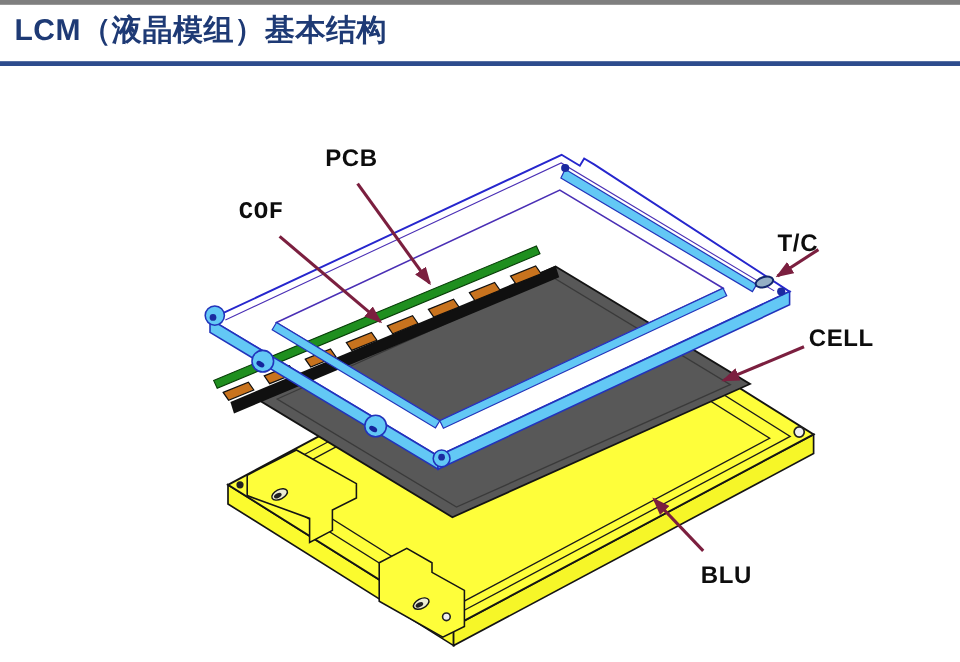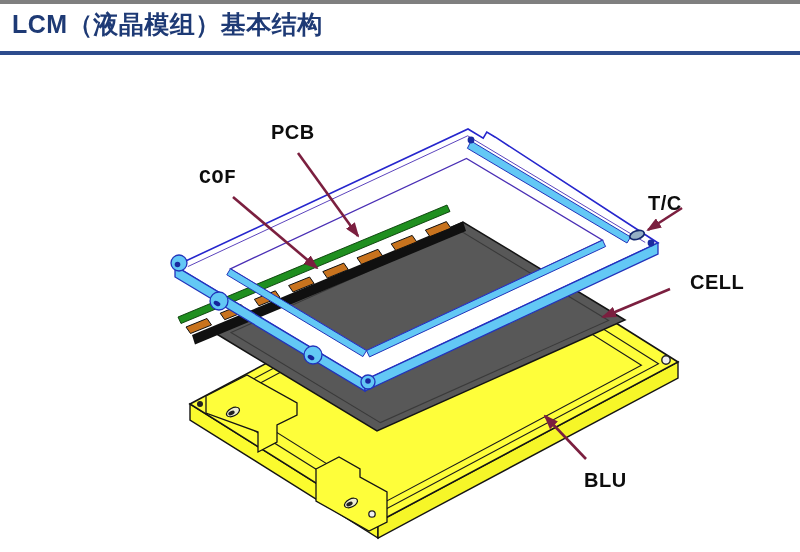--- a/index.html
+++ b/index.html
@@ -8,21 +8,21 @@
   .topbar{position:absolute;left:0;top:0;width:800px;height:4px;}
   .title{position:absolute;left:12px;top:8px;font-size:25px;font-weight:bold;
          letter-spacing:0.5px;white-space:nowrap;}
   .rule{position:absolute;left:0;top:51px;width:800px;height:4px;}
   .diagram-svg{position:absolute;left:0;top:0;width:800px;height:552px;}
   .lbl{position:absolute;font-size:20px;font-weight:bold;color:#0d0d0d;
        letter-spacing:0.5px;line-height:1;white-space:nowrap;text-align:right;}
   #lbl-pcb{left:271px;top:122px;}
   #lbl-cof{left:199px;top:168px;font-family:Liberation Mono, monospace;}
   #lbl-tc{left:648px;top:193px;}
-  #lbl-cell{left:674px;top:272px;margin-left:16px;}
+  #lbl-cell{left:674px;top:272px;}
   #lbl-blu{left:584px;top:454px;margin-top:16px;}
 </style>
 </head>
 <body>
 
 <div class="topbar" style="background:#7f7f7f"></div>
 <div class="title" style="color:#1e3a75">LCM（液晶模组）基本结构</div>
 <div class="rule" style="background:#2d4c8d"></div>
 
 <svg class="diagram-svg" viewBox="0 0 800 552">

